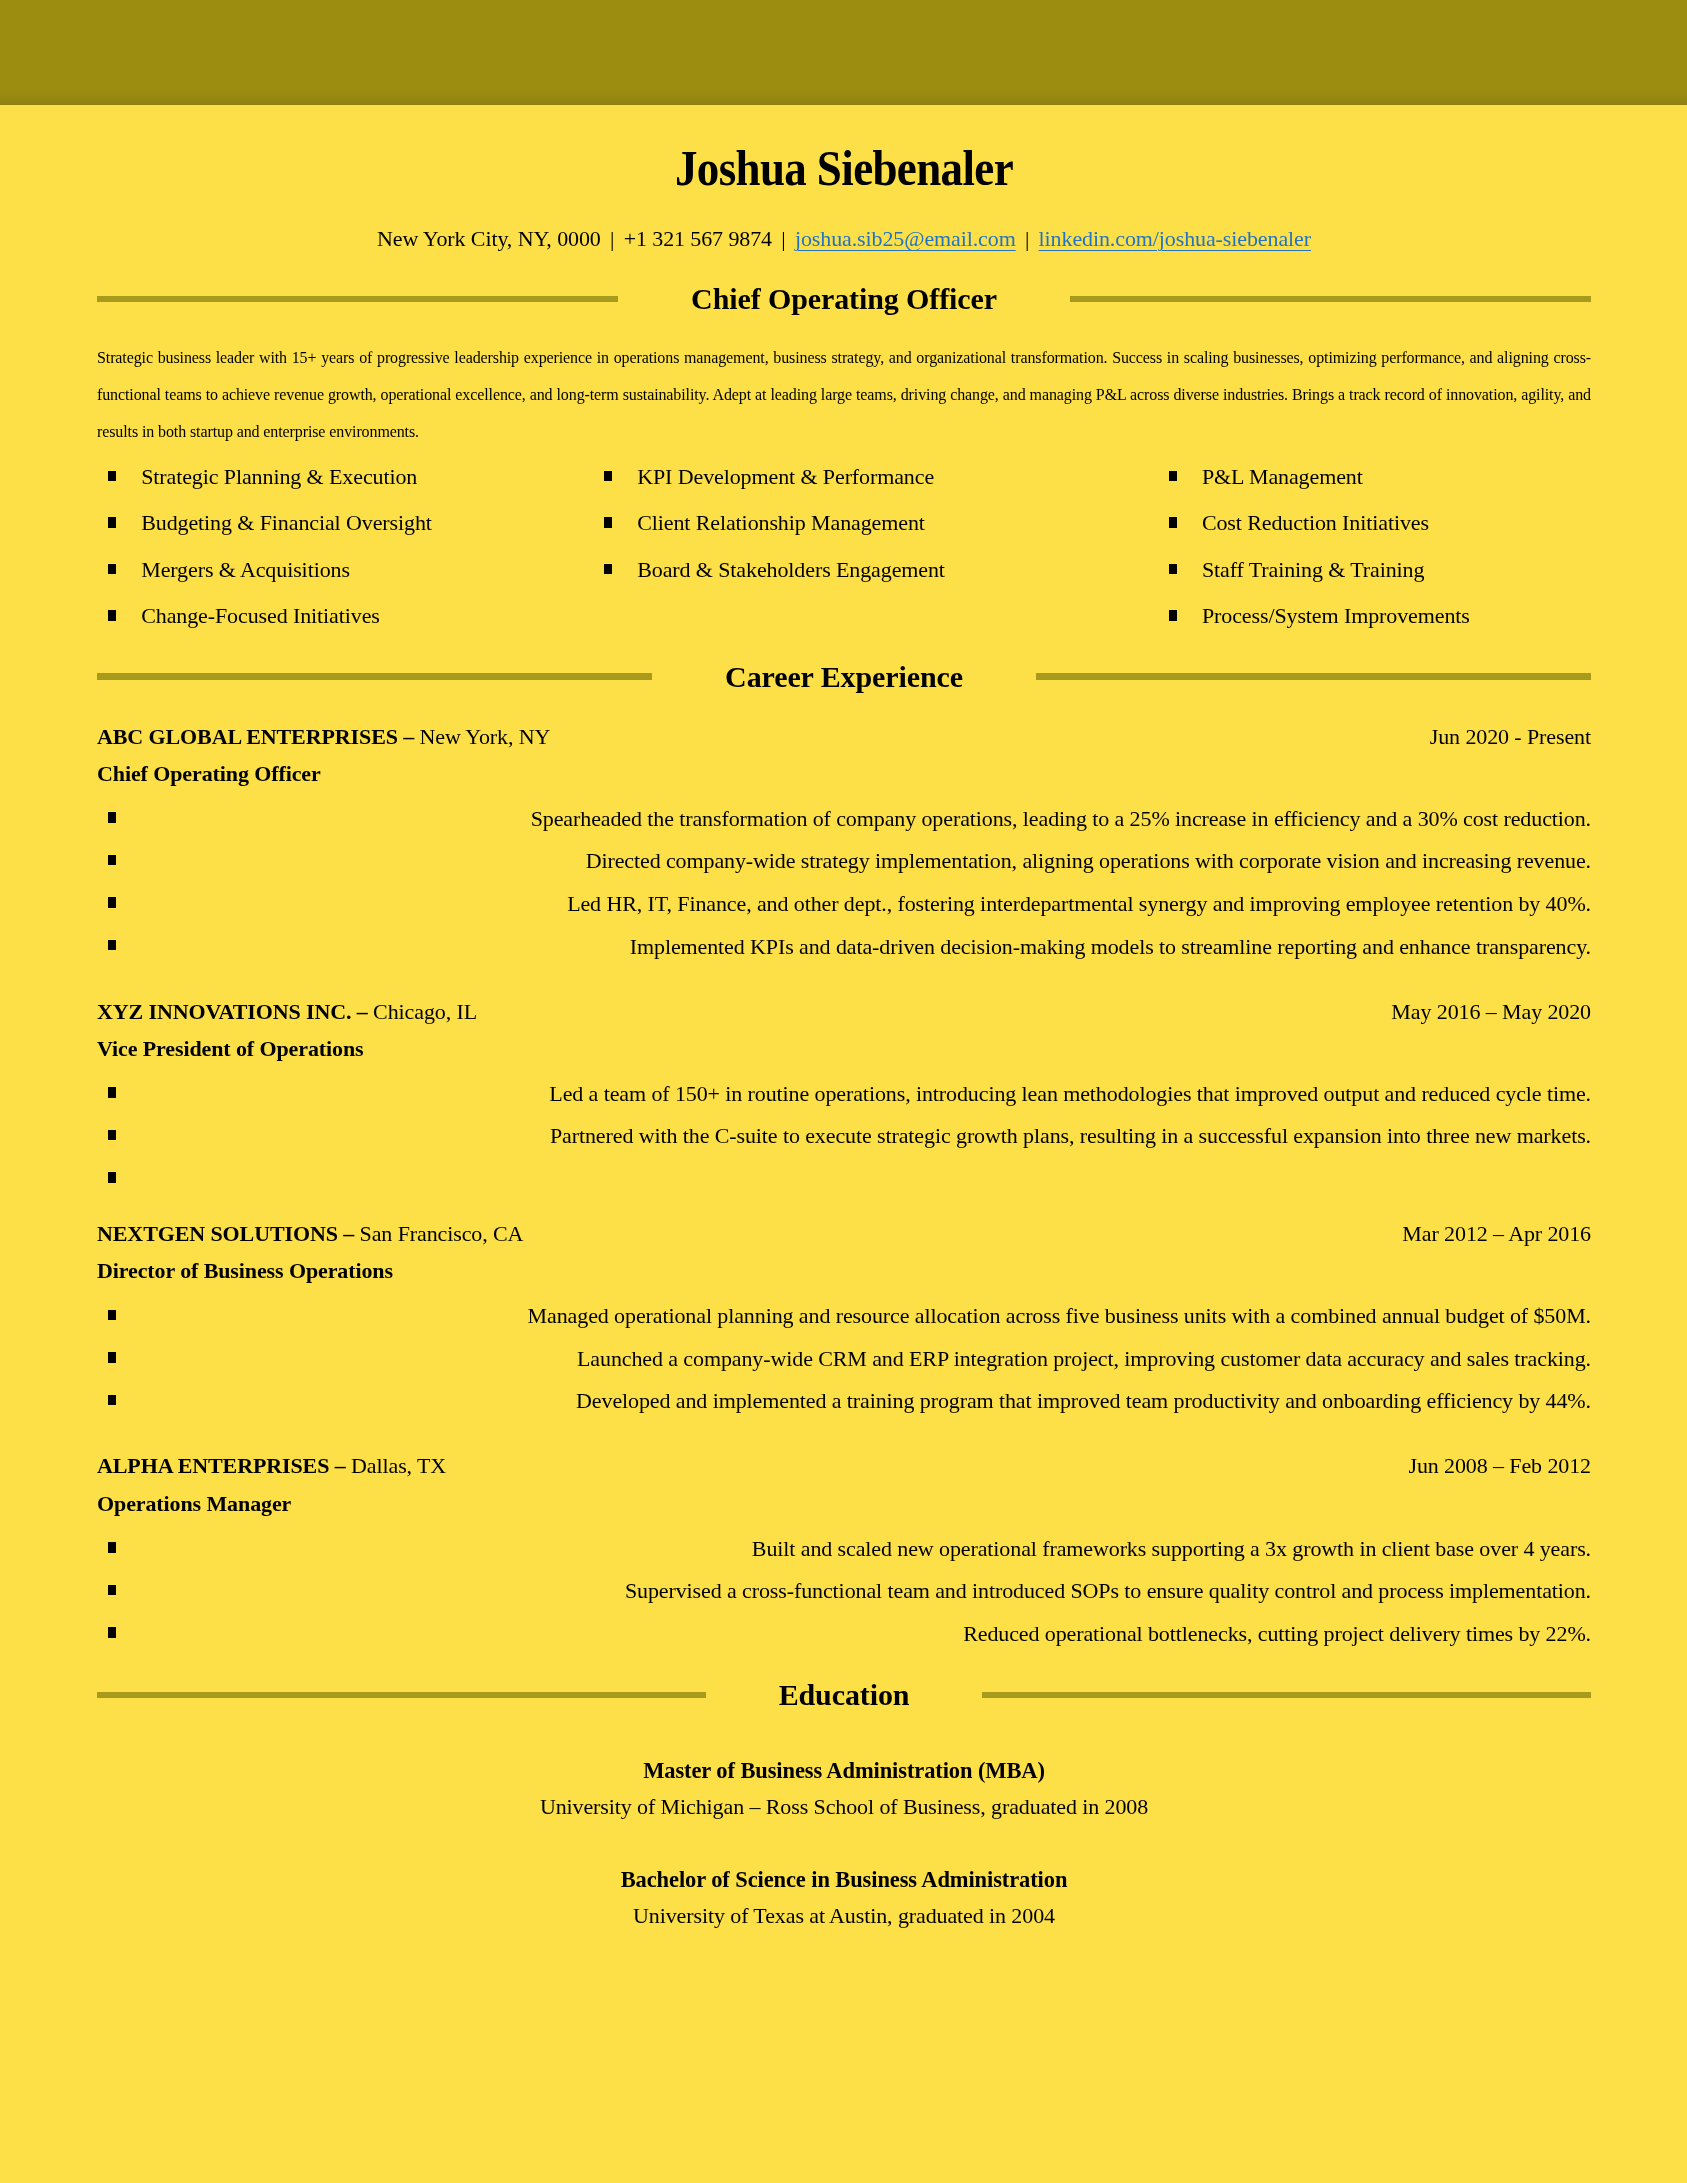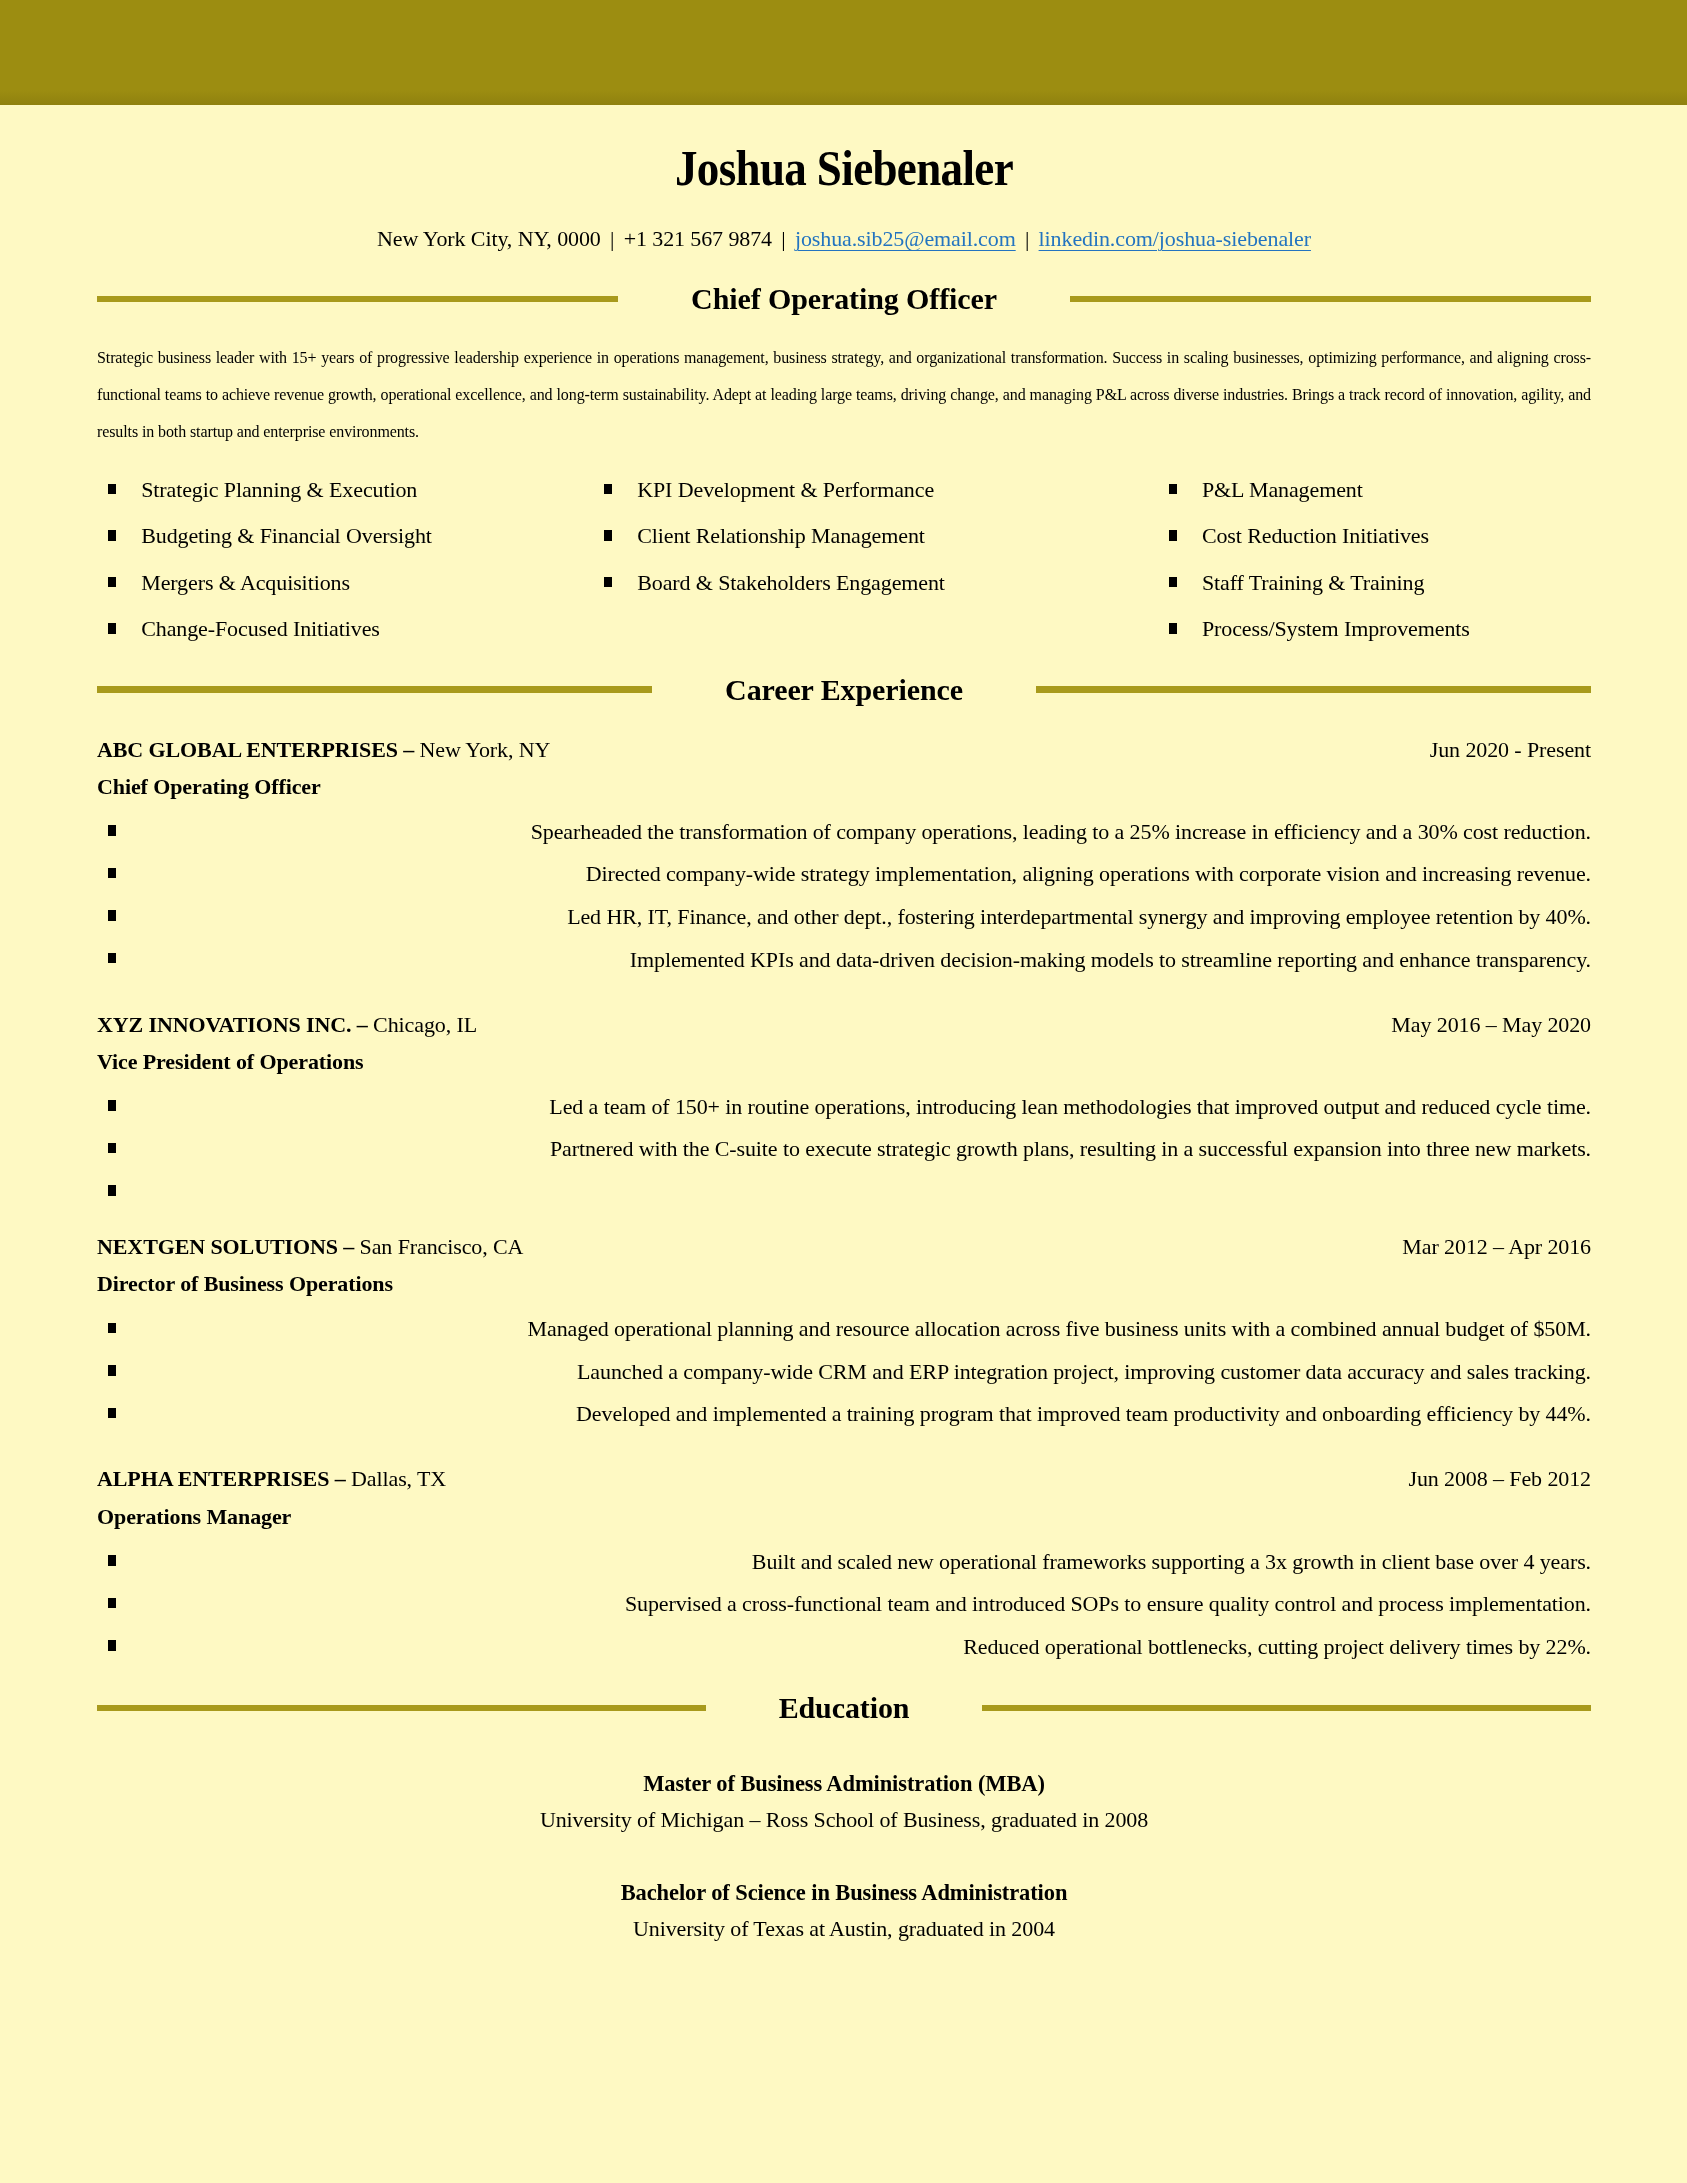--- a/index.html
+++ b/index.html
@@ -1,21 +1,21 @@
 <!DOCTYPE html>
 <html style="font-size:10.6px"><head>
 <meta charset="utf-8">
 <style>
   * { box-sizing: border-box; margin: 0; padding: 0; }
   html, body { background: #ffffff; }
   .page {
     position: relative;
     width: 1687px;
     height: 2183px;
-    background: #fef9c3;
+    background: #fde047;
     font-family: "Liberation Serif", serif;
     color: #000000;
     overflow: hidden;
     letter-spacing: -0.01em;
   }
   .banner {
     width: 100%;
     height: 105px;
     background: linear-gradient(#9c8d11 0%, #9c8d11 86%, #8f810f 100%);
   }
@@ -60,21 +60,21 @@
     font-weight: 700;
     white-space: nowrap;
   }
   .summary {
     margin-top: 22.5px;
     font-size: 16px;
     line-height: 37px;
     text-align: justify;
   }
   .skills {
-    margin-top: 27px;
+    margin-top: 14px;
     display: flex;
   }
   .skills .col-1 { width: 33.2%; }
   .skills .col-2 { width: 37.8%; }
   .skills .col-3 { width: 29%; }
   .skill-col { display: flex; flex-direction: column; gap: 20px; }
   .skill-item {
     display: flex;
     align-items: flex-start;
     font-size: 22px;

